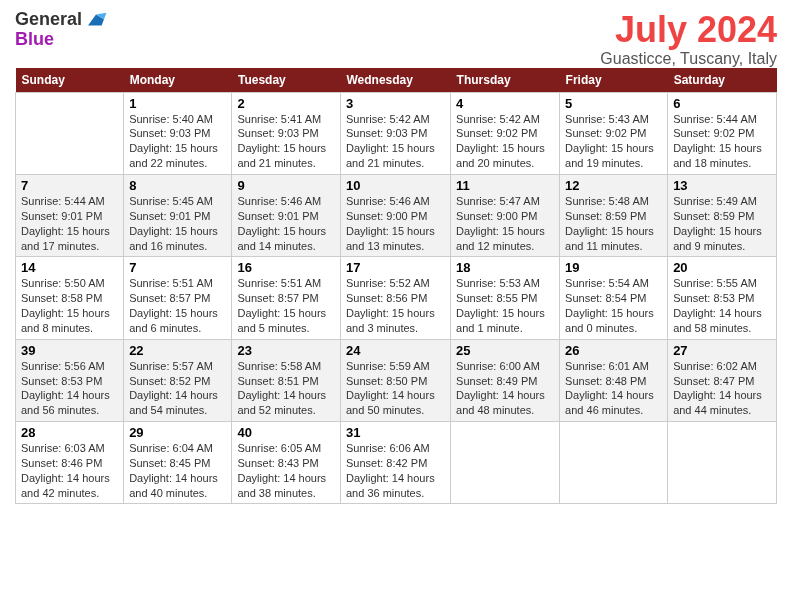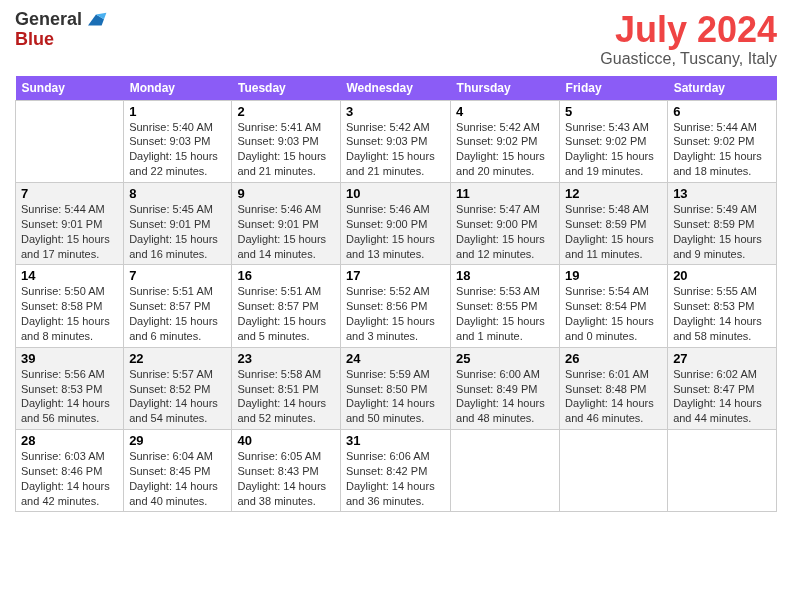--- a/index.html
+++ b/index.html
@@ -11,35 +11,34 @@
       overflow: hidden;
     }
     .container {
       width: 792px;
       padding: 10px 15px 5px 15px;
     }
     .header-row {
       display: flex;
       justify-content: space-between;
       align-items: flex-start;
-      margin-bottom: 8px;
     }
     .logo {
       display: flex;
       align-items: center;
     }
     .logo-text-general {
       font-size: 18px;
       font-weight: bold;
       color: #333;
     }
     .logo-text-blue {
       font-size: 18px;
       font-weight: bold;
-      color: #b91c1c;
+      color: #a21caf;
     }
     .logo-icon {
       width: 24px;
       height: 20px;
       margin-left: 2px;
     }
     .title-block {
       text-align: right;
     }
     .month-title {
@@ -51,21 +50,21 @@
     .location-title {
       font-size: 16px;
       color: #555;
     }
     table {
       width: 100%;
       border-collapse: collapse;
       font-size: 11px;
     }
     thead tr th {
-      background-color: #8b5cf6;
+      background-color: #7f1d1d;
       color: #fff;
       text-align: left;
       padding: 5px 6px;
       font-size: 12px;
       font-weight: bold;
     }
     tbody tr td {
       border: 1px solid #ccc;
       vertical-align: top;
       padding: 3px 5px;

